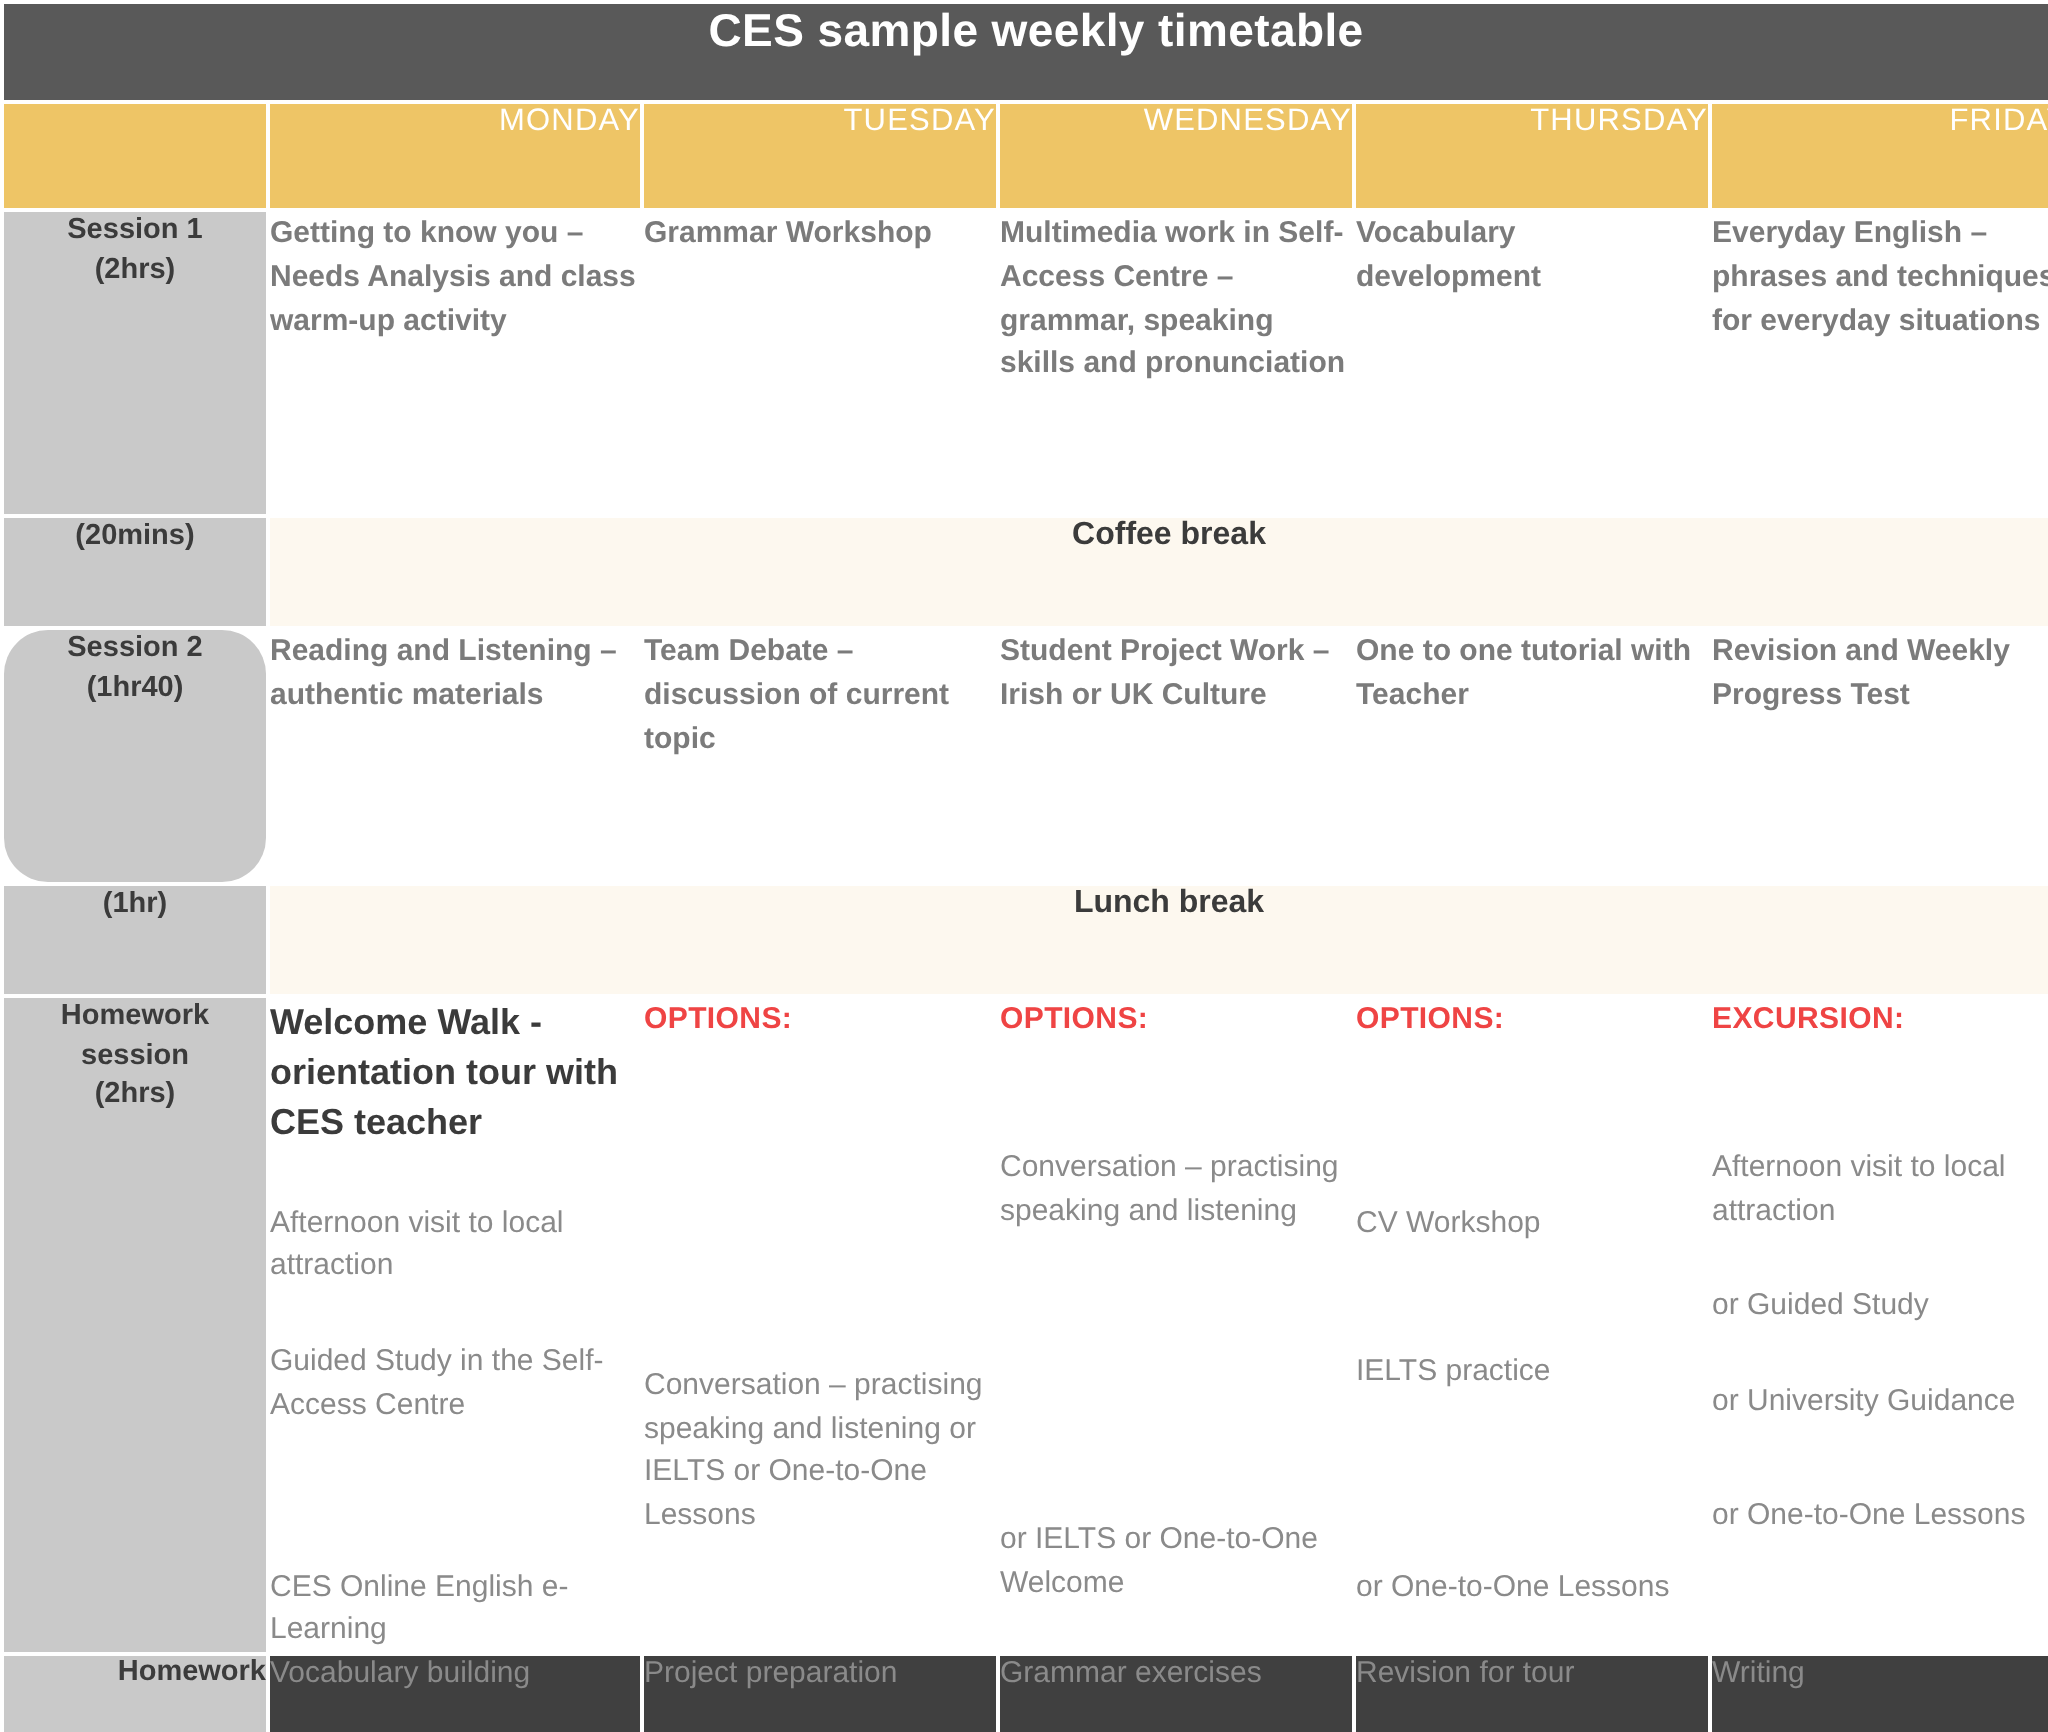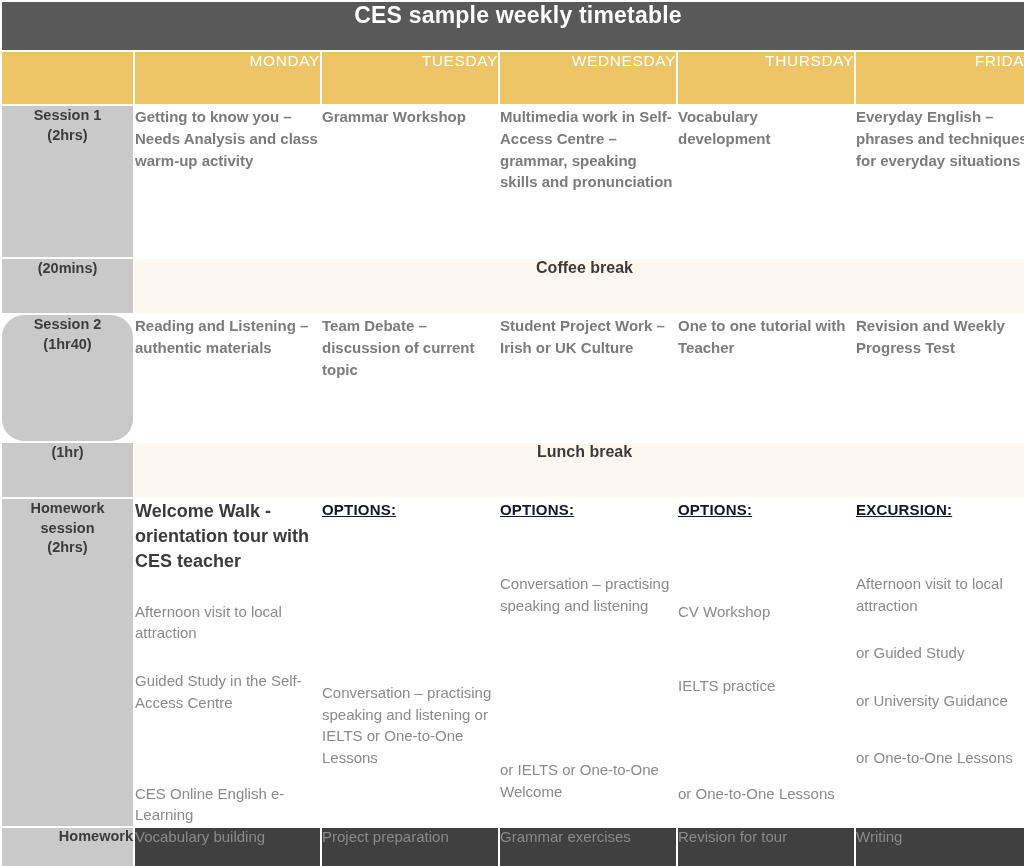--- a/index.html
+++ b/index.html
@@ -97,25 +97,24 @@
     line-height: 1.45;
     padding: 14px 14px 14px 16px;
     vertical-align: top;
     height: 322px;
   }
   .cell-afternoon .blk {
     margin: 0 0 26px 0;
   }
   .cell-afternoon .blk:last-child { margin-bottom: 0; margin-top: 35px; }
   .opt-head {
-    color: #0f172a;
+    color: #ef4444;
     font-weight: bold;
     font-size: 15px;
     letter-spacing: 0.2px;
-    text-decoration: underline;
   }
   .bold-note {
     color: #3b3b3b;
     font-weight: bold;
     font-size: 18px;
     line-height: 1.4;
   }
   .sp-sm  { height: 8px; }
   .sp-md  { height: 26px; }
   .sp-lg  { height: 54px; }

